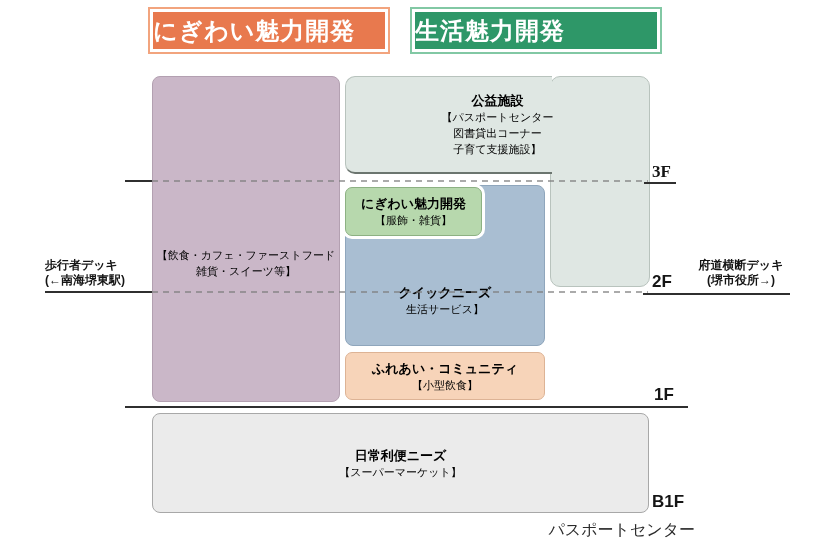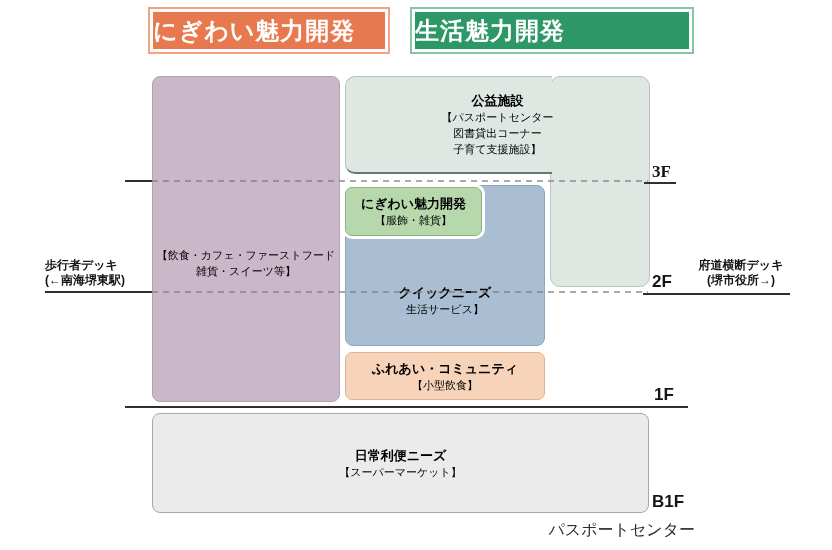--- a/index.html
+++ b/index.html
@@ -9,21 +9,21 @@
   }
   
   .badge{
     position:absolute;top:9px;height:43px;box-sizing:border-box;
     display:flex;align-items:center;justify-content:flex-start;
     border:3px solid #ffffff;border-radius:0;
     color:#ffffff;font-size:24px;font-weight:700;letter-spacing:1px;
     z-index:5;
   }
   .badge-nigiwai{left:150px;width:238px;background:#e8794e;box-shadow:0 0 0 2px #f2a47e;}
-  .badge-seikatsu{left:412px;width:280px;background:#2e9768;box-shadow:0 0 0 2px #82c8a4;}
+  .badge-seikatsu{left:412px;width:248px;background:#2e9768;box-shadow:0 0 0 2px #82c8a4;}
 
   
   .block{
     position:absolute;box-sizing:border-box;display:flex;flex-direction:column;
     align-items:center;justify-content:center;text-align:left;
   }
   .b-title{font-size:13px;font-weight:700;line-height:17px;}
   .b-line{font-size:11px;font-weight:500;line-height:16px;}
 
   .block-novelty{

